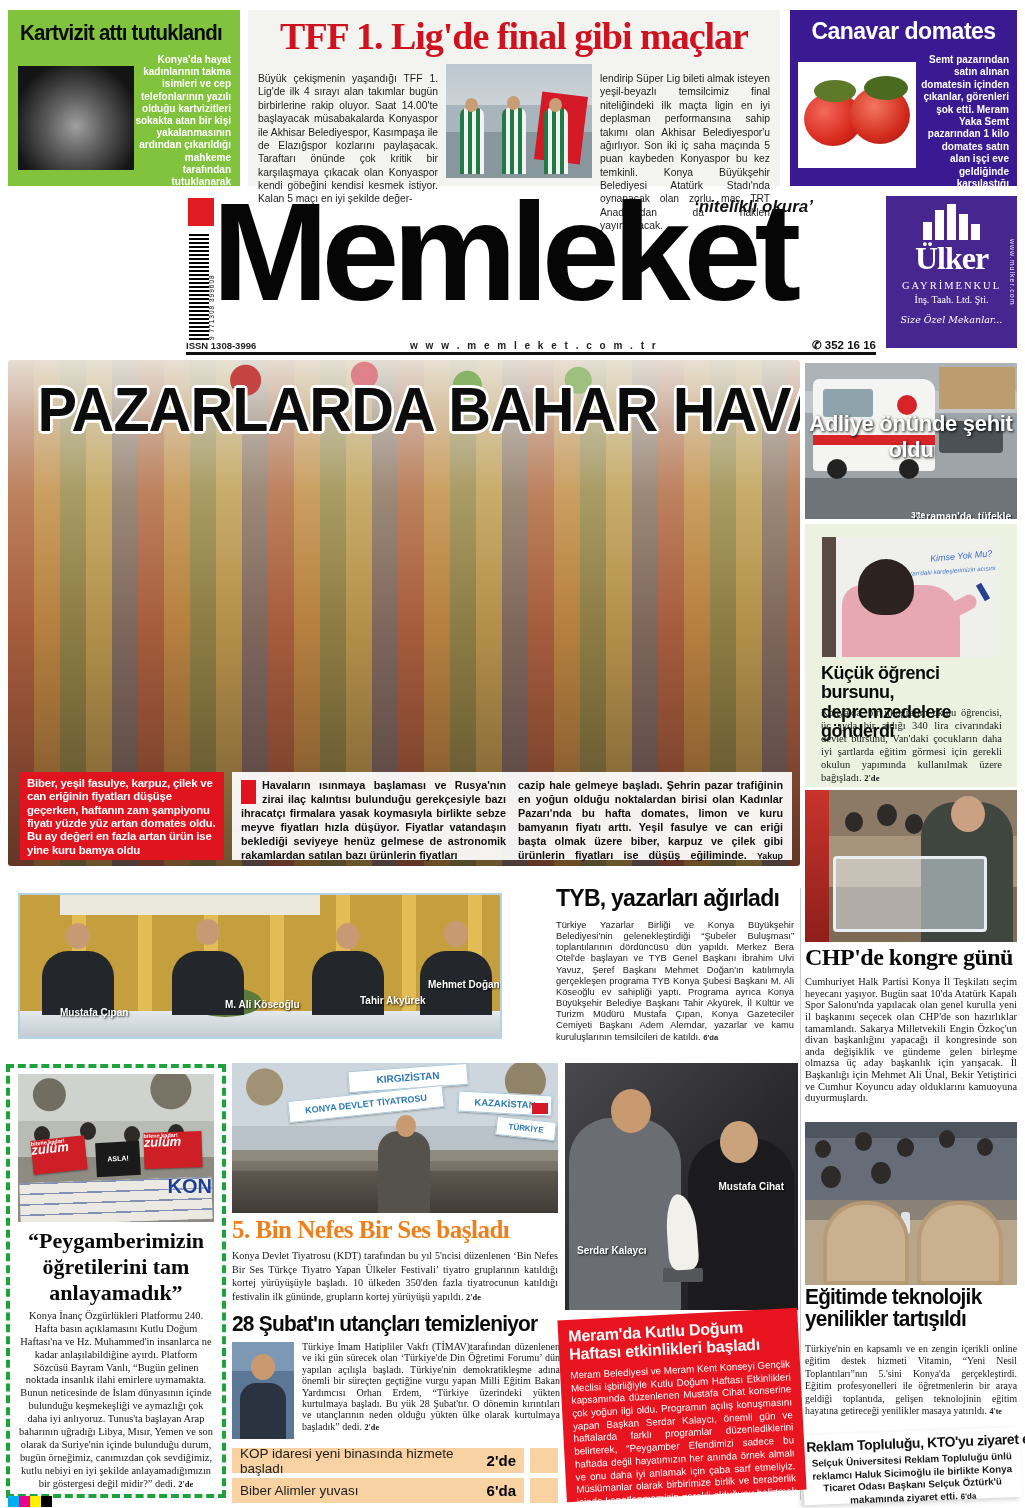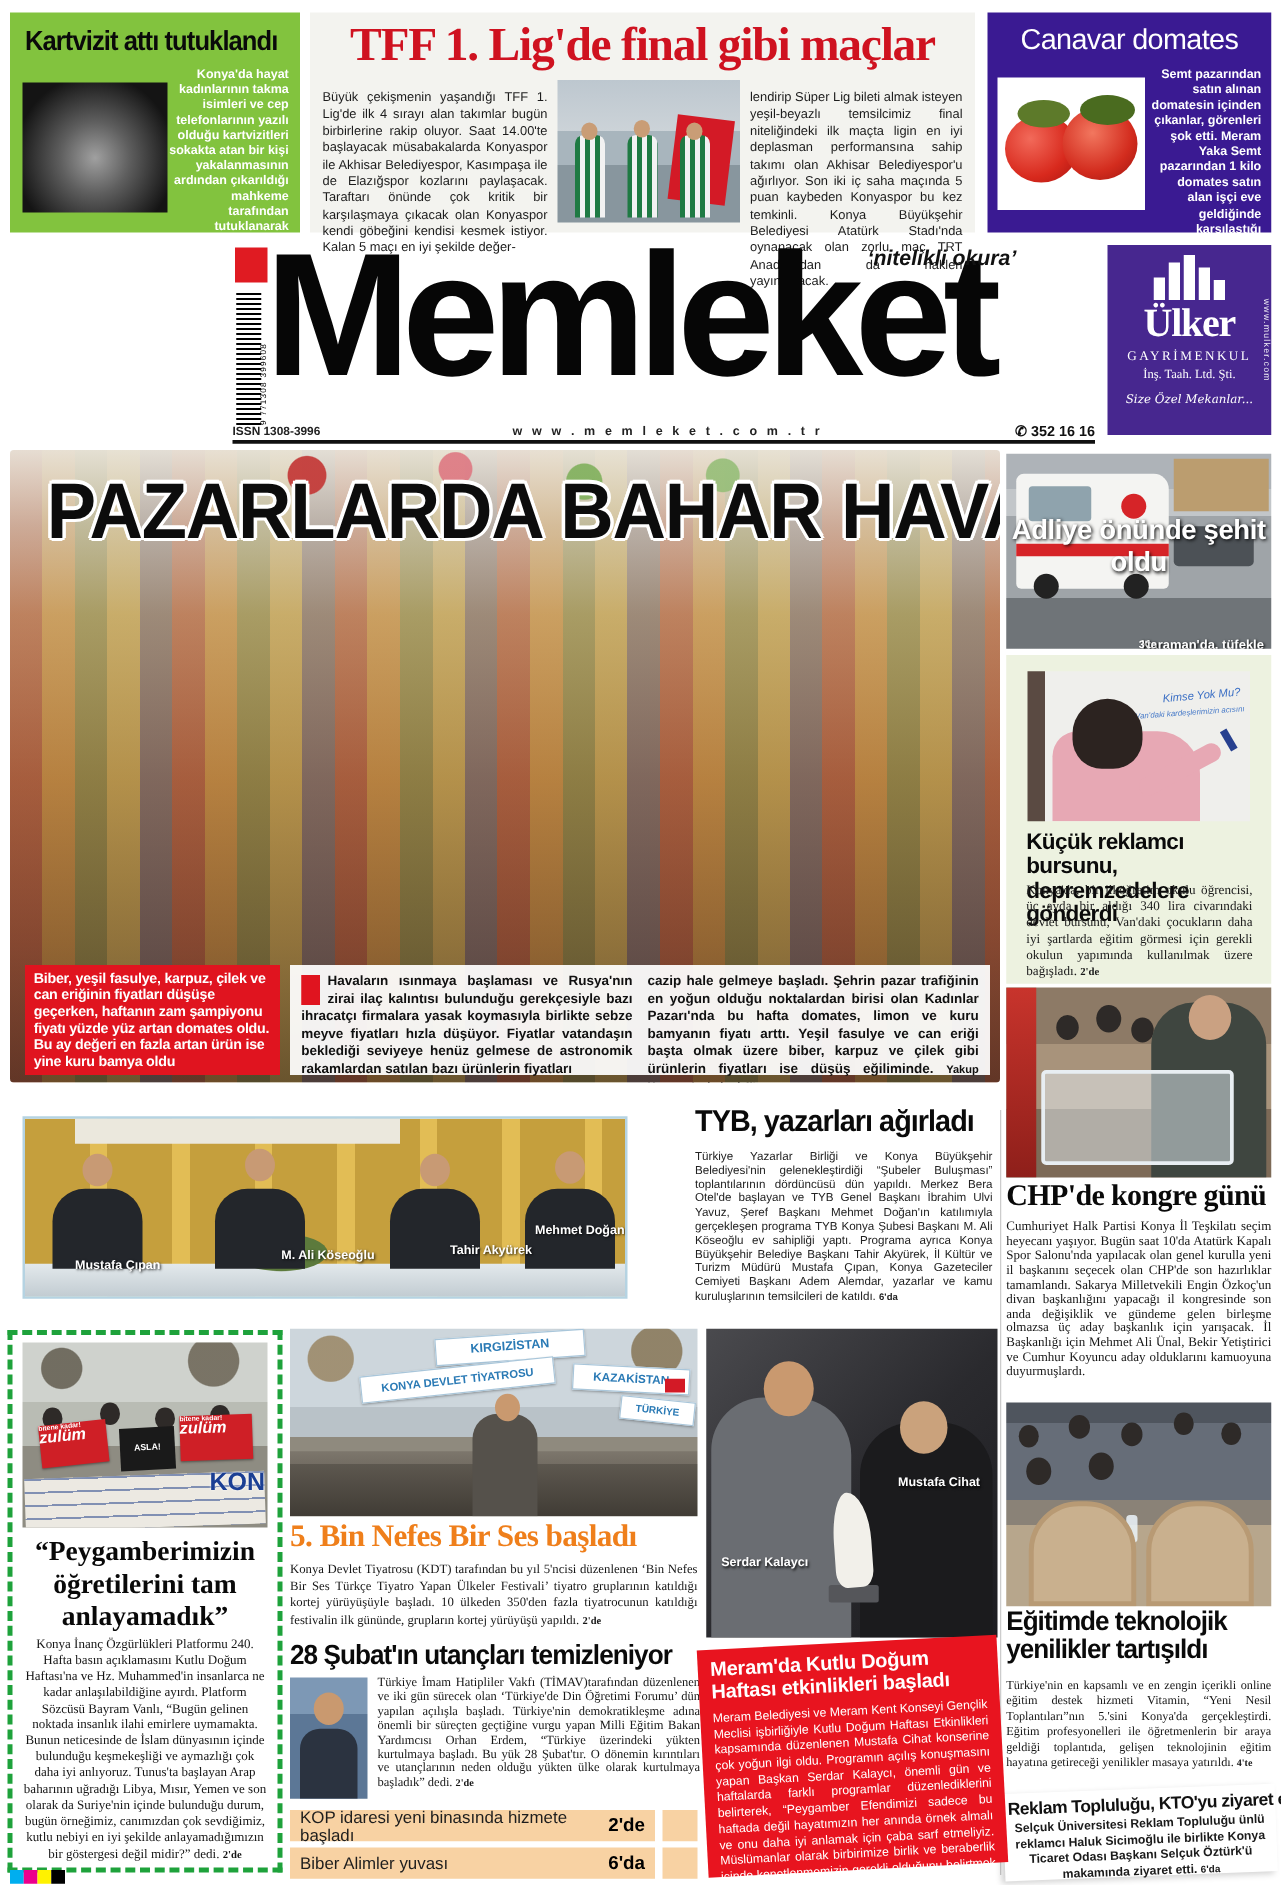--- a/index.html
+++ b/index.html
@@ -25,21 +25,21 @@
   .tff-left{left:10px;width:180px;}
   .tff-right{left:352px;width:170px;}
   .tff-photo{left:198px;top:54px;width:146px;height:114px;
              background:linear-gradient(180deg,#bdc7cf 0%,#ccd3d8 36%,#a8b5bd 36% 60%,#88969e 60% 100%);}
   .player{bottom:4px;width:24px;height:66px;border-radius:7px 7px 0 0;
           background:repeating-linear-gradient(90deg,#1f7a43 0 4px,#f2f2f2 4px 8px);}
   .phead{width:13px;height:14px;border-radius:50%;background:#c99d76;}
   .flag{right:8px;top:30px;width:46px;height:68px;background:#d31a26;transform:rotate(7deg);}
   .box-right{position:absolute;left:790px;top:10px;width:227px;height:176px;background:#3a1a92;}
   .can-title{position:absolute;left:0;top:8px;width:100%;margin:0;text-align:center;color:#fff;
-             font-size:23px;font-weight:normal;letter-spacing:-0.5px;}
+             font-size:23px;font-weight:bold;letter-spacing:-0.5px;}
   .can-photo{left:8px;top:52px;width:118px;height:106px;background:#fff;}
   .tomato{border-radius:50%;}
   .can-body{position:absolute;left:130px;right:8px;top:44px;margin:0;color:#fff;font-weight:bold;
             font-size:10px;line-height:1.24;text-align:right;}
   
   .gesas{position:absolute;left:8px;top:196px;width:178px;height:152px;overflow:hidden;
          background:linear-gradient(180deg,#6f9fd8 0%,#8eb4e2 30%,#aac8e8 52%,#7cb832 54%,#4f8f1f 100%);}
   .cloud{position:absolute;background:#fff;border-radius:50%;opacity:.9;}
   .gesas-logo{position:absolute;left:38px;top:16px;width:104px;height:46px;background:#d8231f;
               border:3px solid #fff;border-radius:50%;color:#fff;text-align:center;line-height:44px;
@@ -350,21 +350,21 @@
   <section class="burs-panel">
     <div class="burs-photo photo">
       <span class="wb-line1">Kimse Yok Mu?</span>
       <span class="wb-line2">Van'daki kardeşlerimizin acısını</span>
       <div class="girl-body"></div>
       <div class="girl-hair"></div>
       <div class="girl-arm"></div>
       <div class="marker"></div>
     </div>
     <h3 class="burs-title">
-        <span style="display:block">Küçük reklamcı bursunu,</span>
+        <span style="display:block">Küçük öğrenci bursunu,</span>
         <span style="display:block">depremzedelere gönderdi</span>
       </h3>
     <p class="burs-body"><span>Konya'da, bir ilköğretim okulu öğrencisi, üç ayda bir aldığı 340 lira civarındaki devlet bursunu, Van'daki çocukların daha iyi şartlarda eğitim görmesi için gerekli okulun yapımında kullanılmak üzere bağışladı. </span><b class="pgnum">2'de</b></p>
   </section>
 
   <div class="chp-photo photo">
     <div class="banner-red"></div>
     <div class="crowdhead" style="left:40px;top:22px;width:18px;height:20px"></div>
     <div class="crowdhead" style="left:72px;top:14px;width:20px;height:22px"></div>
     <div class="crowdhead" style="left:100px;top:24px;width:18px;height:20px"></div>

